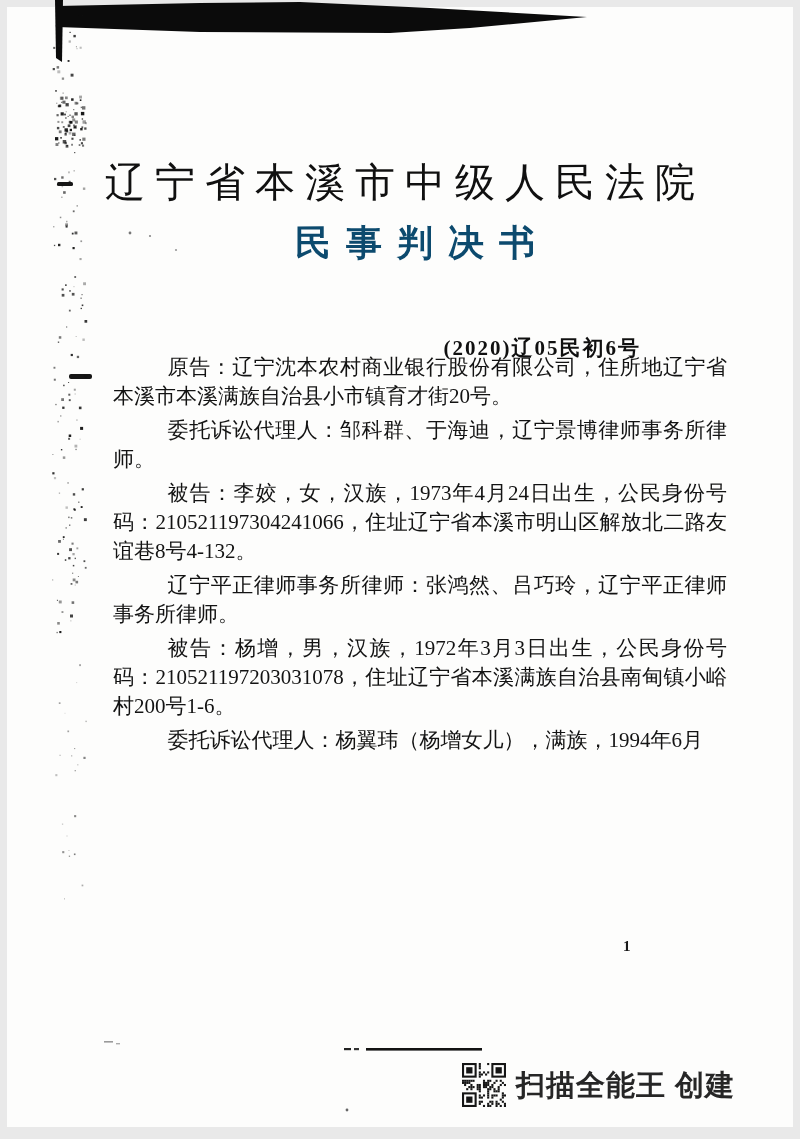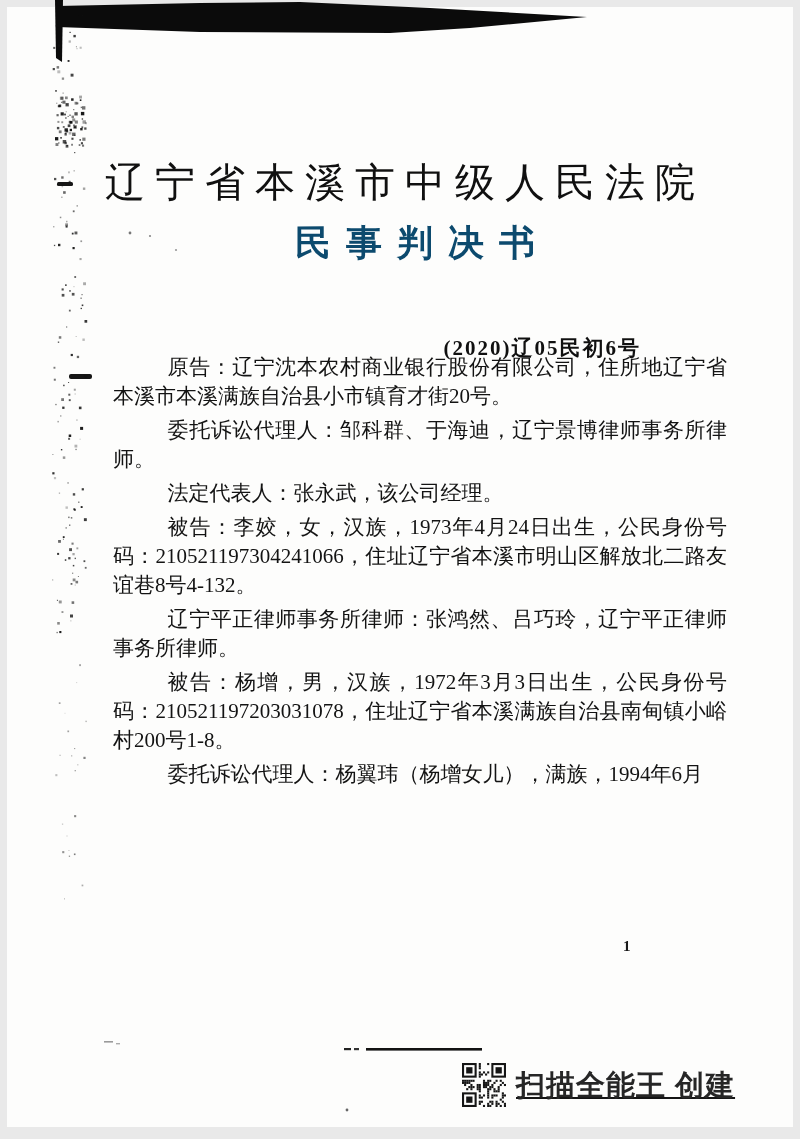--- a/index.html
+++ b/index.html
@@ -31,21 +31,21 @@
     font-size:21px;font-weight:400;color:#131313;
     text-align:justify;word-break:break-all;
   }
   .body-text p{margin:0 0 5px 0;line-height:29px;text-indent:2.6em;}
   .page-number{
     position:absolute;top:931px;left:616px;
     font-size:15px;font-weight:700;color:#1a1a1a;
   }
   .scan-footer{
     position:absolute;top:1056px;left:455px;
-    display:flex;gap:10px;text-decoration:underline;
+    display:flex;gap:10px;
   }
   .qr{width:44px;height:44px;display:block;}
   .watermark-text{
     font-family:"Liberation Sans","DejaVu Sans",sans-serif;
     font-size:29px;font-weight:600;color:#262626;letter-spacing:1px;
     line-height:44px;white-space:nowrap;
   }
   .artifacts{
     position:absolute;left:0;top:0;width:800px;height:1139px;
     pointer-events:none;
@@ -60,24 +60,23 @@
 
     <div class="court-title">辽宁省本溪市中级人民法院</div>
 
     <div class="doc-title">民事判决书</div>
 
     <div class="case-number">(2020)辽05民初6号</div>
 
     <div class="body-text">
       <p>原告：辽宁沈本农村商业银行股份有限公司，住所地辽宁省本溪市本溪满族自治县小市镇育才街20号。</p>
       <p>委托诉讼代理人：邹科群、于海迪，辽宁景博律师事务所律师。</p>
-      <p>法定代表人：张永武，该公司经理。</p>
       <p>被告：李姣，女，汉族，1973年4月24日出生，公民身份号码：210521197304241066，住址辽宁省本溪市明山区解放北二路友谊巷8号4-132。</p>
       <p>辽宁平正律师事务所律师：张鸿然、吕巧玲，辽宁平正律师事务所律师。</p>
-      <p>被告：杨增，男，汉族，1972年3月3日出生，公民身份号码：210521197203031078，住址辽宁省本溪满族自治县南甸镇小峪村200号1-8。</p>
+      <p>被告：杨增，男，汉族，1972年3月3日出生，公民身份号码：210521197203031078，住址辽宁省本溪满族自治县南甸镇小峪村200号1-6。</p>
       <p>委托诉讼代理人：杨翼玮（杨增女儿），满族，1994年6月</p>
     </div>
 
     <div class="page-number">1</div>
 
     <div class="scan-footer">
       <svg class="qr" id="qr-svg" viewBox="0 0 44 44">
           <rect x="0" y="0" width="44" height="44" fill="#fdfdfc"></rect>
           <rect x="0" y="16.761904761904763" width="2.0952380952380953" height="2.0952380952380953" fill="#151515"></rect>
           <rect x="0" y="18.857142857142858" width="2.0952380952380953" height="2.0952380952380953" fill="#151515"></rect>

